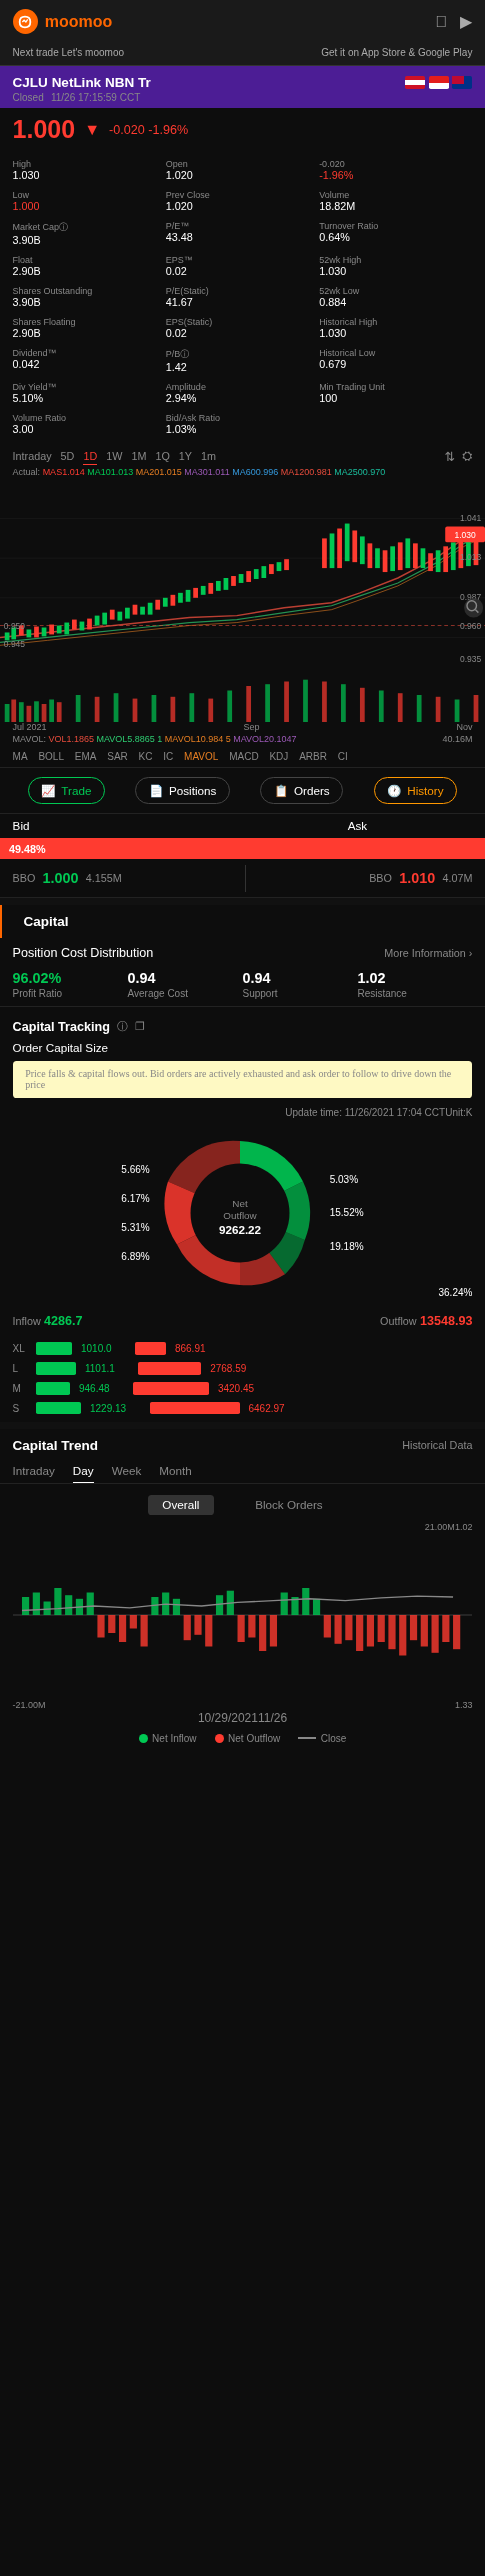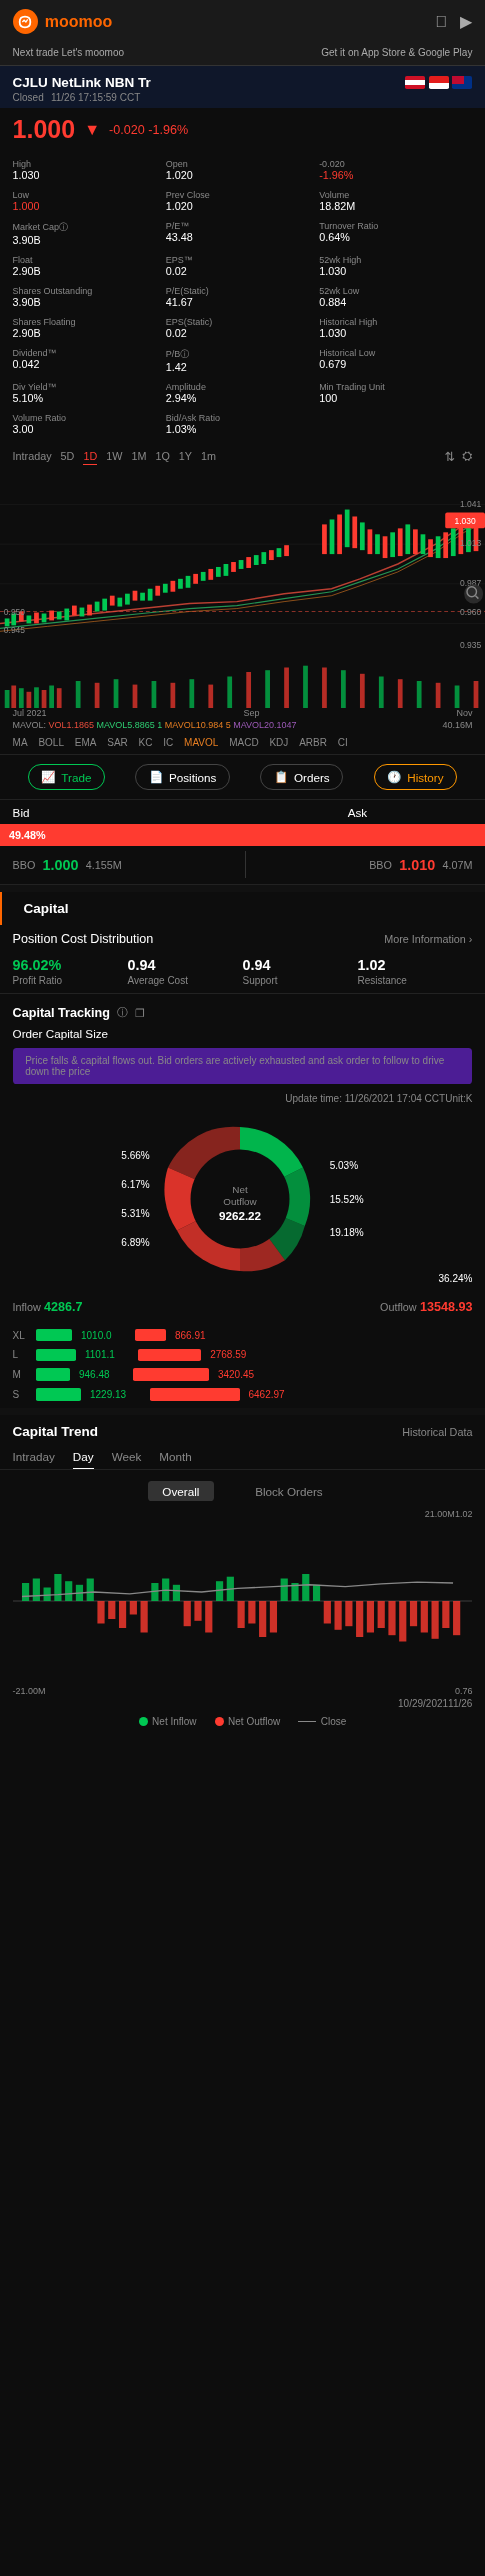--- a/index.html
+++ b/index.html
@@ -41,21 +41,21 @@
       display: flex;
       justify-content: space-between;
       font-size: 10px;
       color: #aaa;
       border-bottom: 0.9px solid #333;
     }
 
     
     .stock-title-bar {
       padding: 9px 12.6px 5.4px;
-      background: #0f172a;
+      background: #4c1d95;
     }
     .stock-name { font-size: 13.5px; font-weight: 600; color: #fff; }
     .stock-meta { font-size: 10px; color: #888; margin-top: 1.8px; display: flex; align-items: center; gap: 7.2px; }
     .flag-icons { display: flex; gap: 3.6px; }
     .flag { width: 20px; height: 12.6px; border-radius: 1.8px; }
 
     
     .price-section {
       padding: 7.2px 12.6px;
       background: #0d0d0d;
@@ -244,23 +244,24 @@
 
     .order-capital-size {
       padding: 3.6px 12.6px;
       font-size: 11.7px;
       color: #fff;
     }
     .price-note {
       padding: 7.2px 12.6px;
       font-size: 10px;
       color: #888;
-      background: #4c1d95;
+      background: #fef9c3;
       margin: 3.6px 12.6px;
       border-radius: 3.6px;
+      font-family: Liberation Serif, serif;
     }
     .update-time {
       display: flex;
       justify-content: flex-end;
       padding: 5.4px 12.6px;
       font-size: 10px;
       color: #888;
     }
 
     
@@ -541,20 +542,30 @@
       <span class="chart-tab">1Q</span>
       <span class="chart-tab">1Y</span>
       <span class="chart-tab">1m</span>
     </div>
     <div style="display:flex; gap:7.2px;">
       <span style="color:#888; font-size:12.6px;">⇅</span>
       <span style="color:#888; font-size:12.6px;">⛭</span>
     </div>
   </div>
 
+  <div class="chart-info">
+    <span style="color:#888;">Actual:</span>
+    <span class="red"> MAS1.014</span>
+    <span class="green"> MA101.013</span>
+    <span style="color:#e67e22;"> MA201.015</span>
+    <span style="color:#9b59b6;"> MA301.011</span>
+    <span style="color:#3498db;"> MA600.996</span>
+    <span style="color:#e74c3c;"> MA1200.981</span>
+    <span style="color:#1abc9c;"> MA2500.970</span>
+  </div>
 
   <div class="chart-container">
     <svg class="chart-canvas" viewBox="0 0 512 200" preserveAspectRatio="none" style="font-size:13px">
 
       <line x1="0" y1="40" x2="512" y2="40" stroke="#222" stroke-width="0.5"></line>
       <line x1="0" y1="80" x2="512" y2="80" stroke="#222" stroke-width="0.5"></line>
       <line x1="0" y1="120" x2="512" y2="120" stroke="#222" stroke-width="0.5"></line>
       <line x1="0" y1="160" x2="512" y2="160" stroke="#222" stroke-width="0.5"></line>
 
       <polyline points="0,160 50,155 100,150 150,145 200,140 250,138 300,130 350,125 380,115 420,100 460,80 490,60 512,50" fill="none" stroke="#e74c3c" stroke-width="1.5" opacity="0.8"></polyline>
@@ -962,23 +973,23 @@
       <rect x="454" y="90" width="8" height="35" fill="#ff3b30" opacity="0.8"></rect>
       <rect x="466" y="90" width="8" height="42" fill="#ff3b30" opacity="0.8"></rect>
       <rect x="478" y="90" width="8" height="30" fill="#ff3b30" opacity="0.8"></rect>
       <rect x="490" y="90" width="8" height="38" fill="#ff3b30" opacity="0.8"></rect>
 
       <polyline points="10,85 50,83 90,80 130,82 170,78 210,80 250,76 290,74 330,72 370,74 410,71 450,69 490,70" fill="none" stroke="#888" stroke-width="1.5"></polyline>
     </svg>
 
     <div style="display:flex; justify-content:space-between; font-size:9px; color:#888; margin-top:1.8px;">
       <span>-21.00M</span>
-      <span>0.76</span>
-    </div>
-    <div style="display:flex; justify-content:flex-end; font-size:10px; color:#888; margin-top:1.8px;">
+      <span>1.33</span>
+    </div>
+    <div style="display:flex; justify-content:center; font-size:12px; color:#888; margin-top:1.8px;">
       <span>10/29/2021</span>
       <span>11/26</span>
     </div>
   </div>
 
   <div class="legend-row">
     <div class="legend-item">
       <div class="legend-dot" style="background:#00c853;"></div>
       <span>Net Inflow</span>
     </div>

